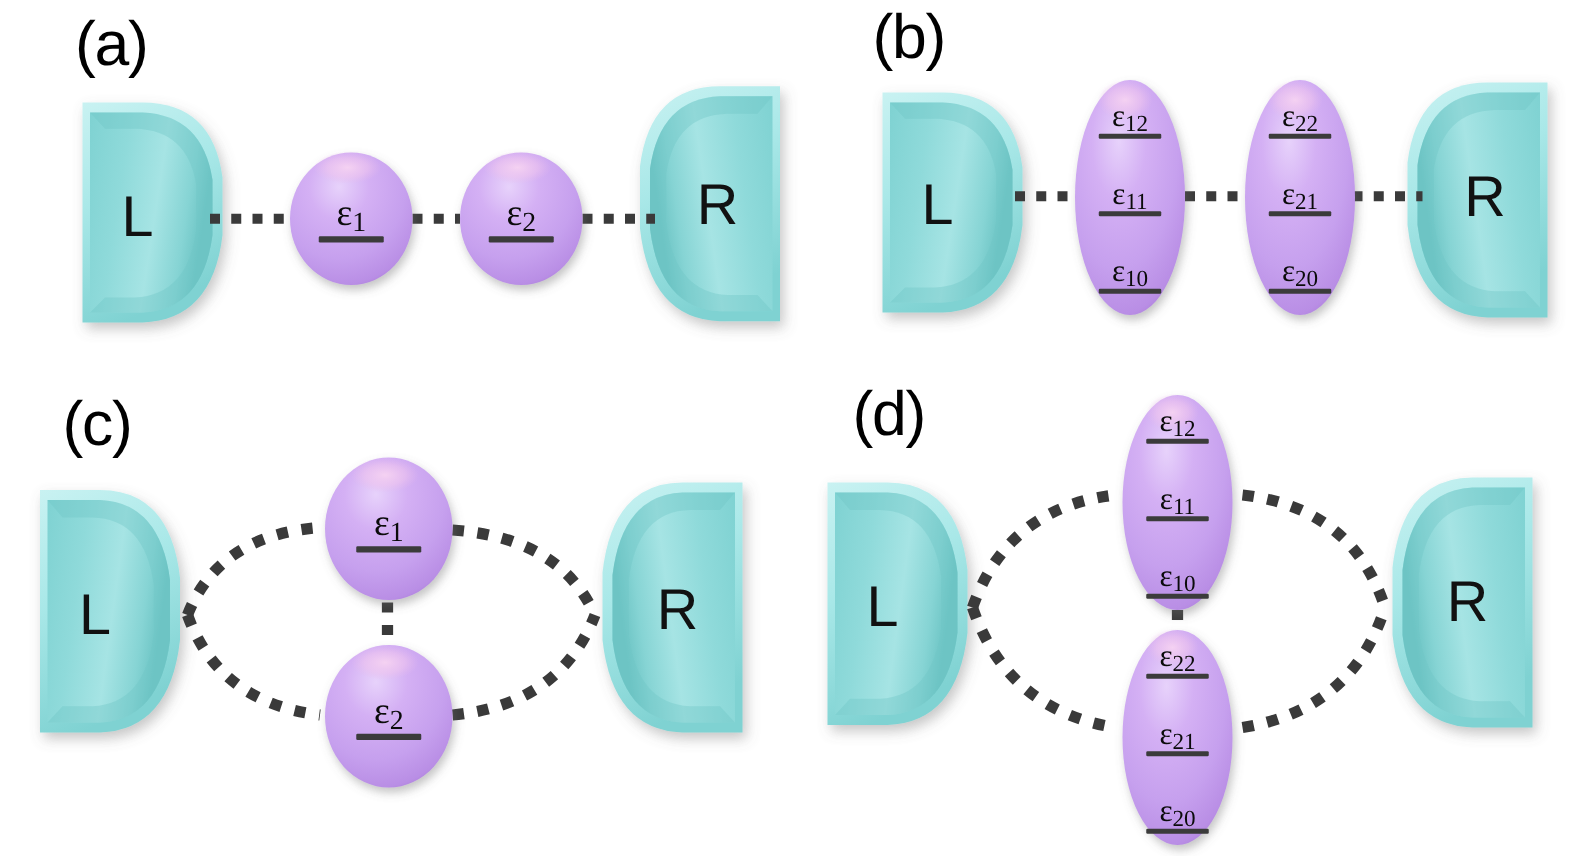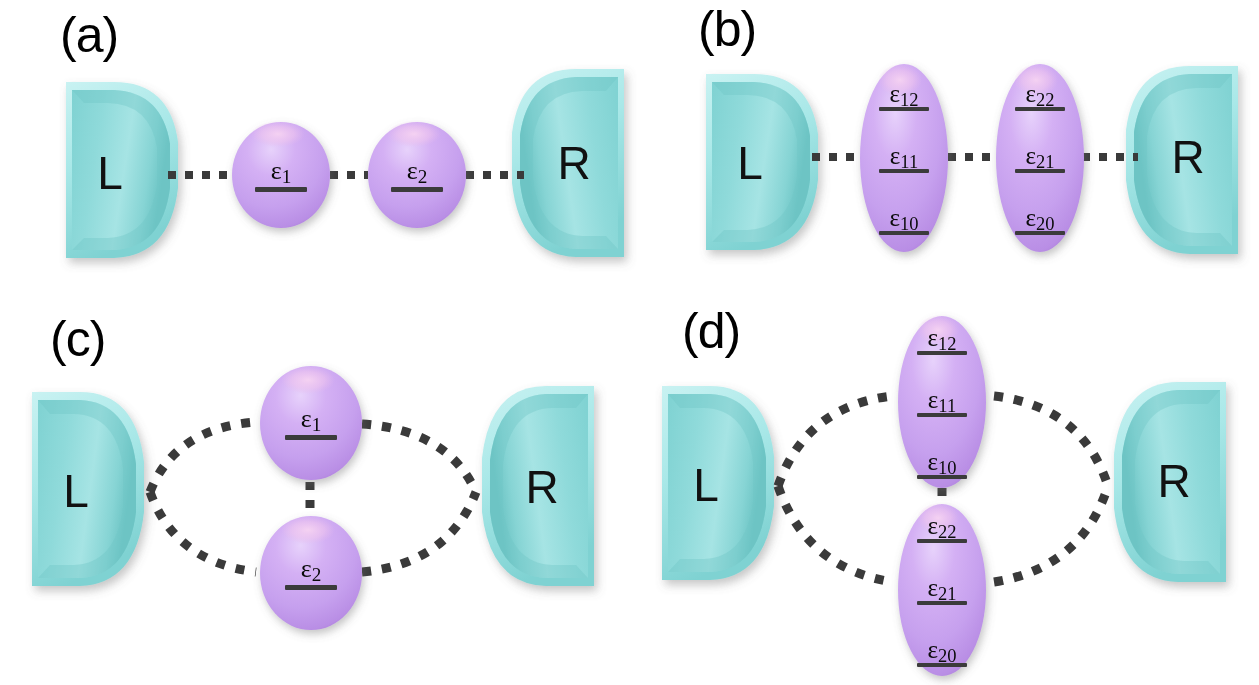--- a/index.html
+++ b/index.html
@@ -72,21 +72,21 @@
     font-family: "Liberation Serif", serif;
     color: #0b0b0b;
     white-space: nowrap;
     line-height: 1;
   }
   .level-bar {
     background: #3b3b3b;
     border-radius: 1px;
   }
   
-  .dot.circle .level-text { font-size: 26px; }
+  .dot.circle .level-text { font-size: 30px; }
   .dot.circle .level-bar { width: 52px; height: 5px; margin-top: 3px; }
   
   .dot.ellipse .level-text { font-size: 25px; }
   .dot.ellipse .level-bar { width: 50px; height: 4px; margin-top: 1px; }
   .dot.ellipse .level { margin: 16px 0; }
   svg { display: block; overflow: visible; }
   .conn { position: absolute; z-index: 3; }
 </style>
 </head>
 <body>

